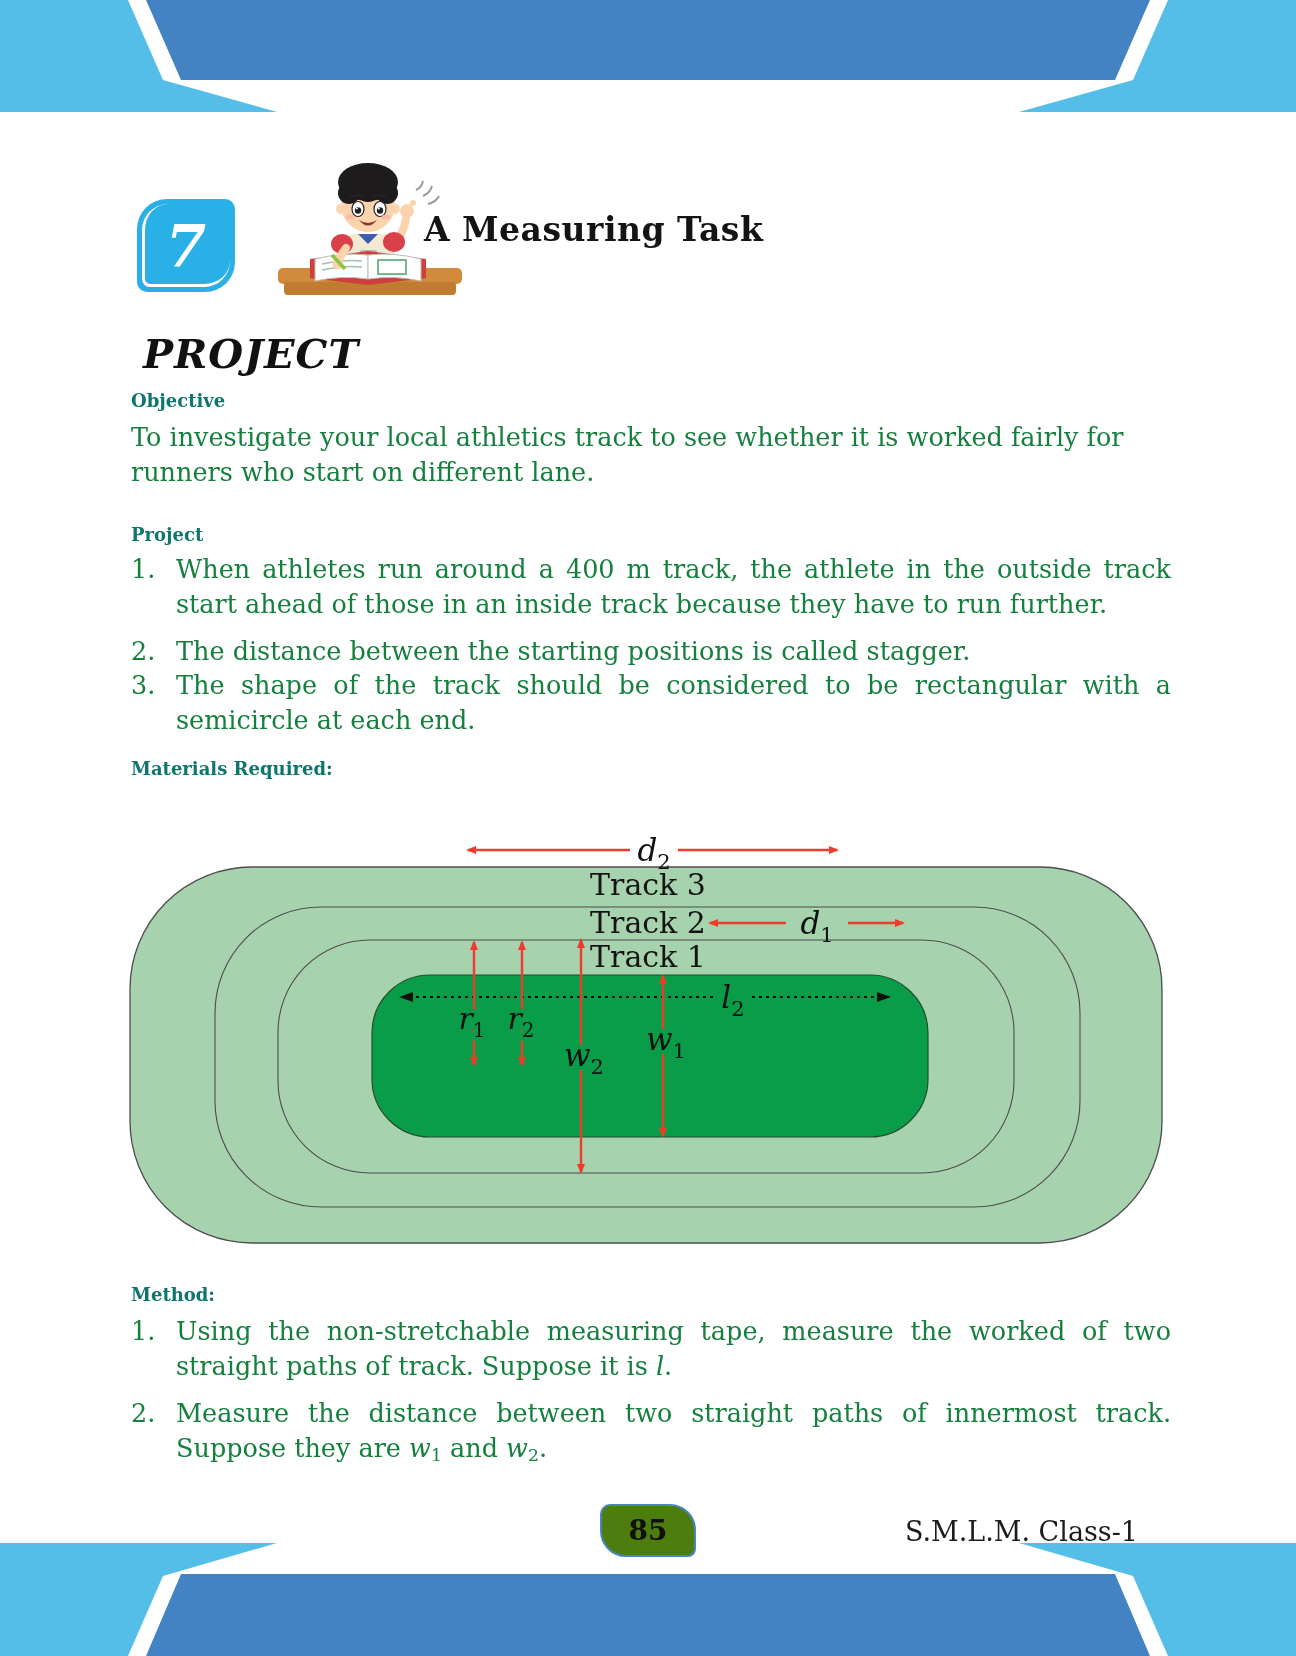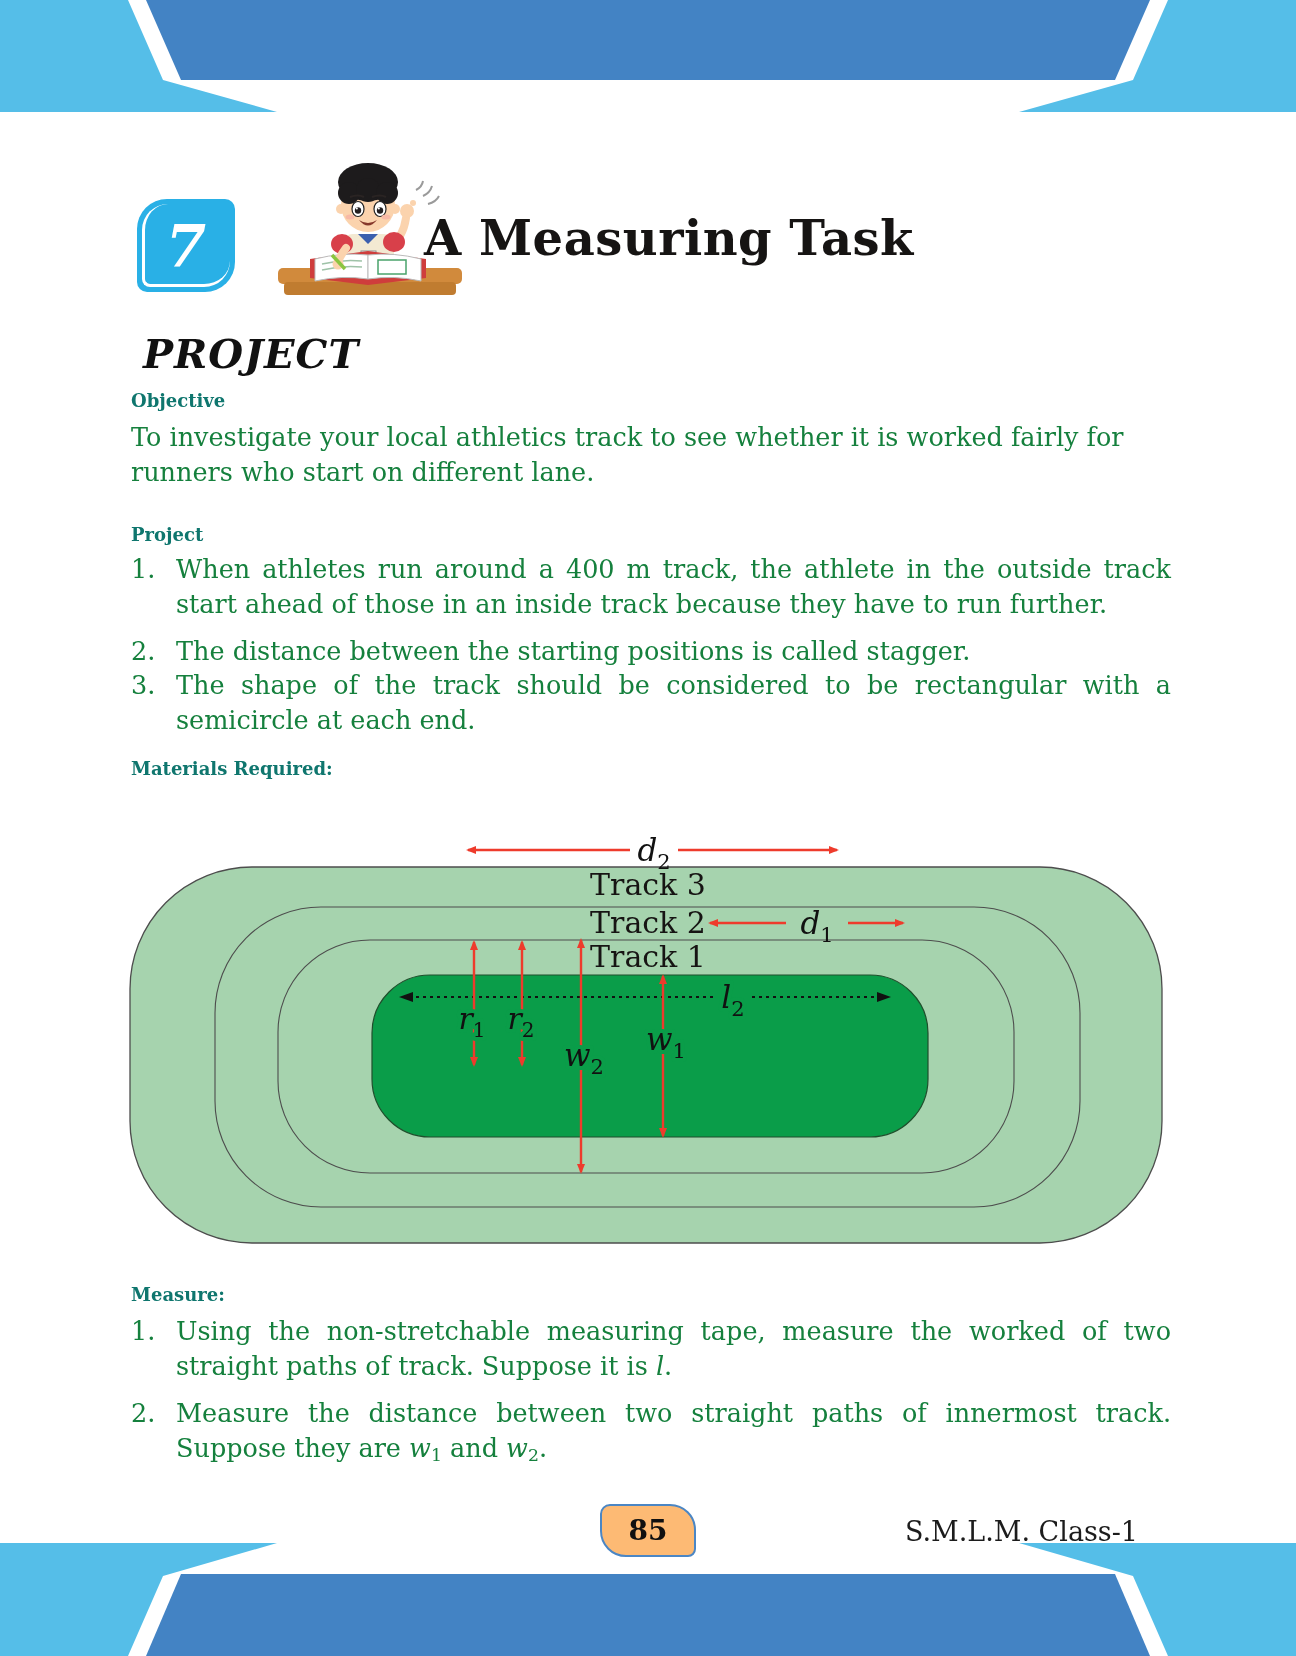--- a/index.html
+++ b/index.html
@@ -19,24 +19,24 @@
   .list-num{left:131px;width:40px;font-size:25.5px;line-height:35px;}
   .list-text{left:176px;width:995px;}
 
   
   .chapter-badge{left:137px;top:199px;width:98px;height:93px;background:#29b0e6;
      border-radius:30px 10px 30px 10px;display:flex;align-items:center;justify-content:center;}
   .chapter-badge::before{content:"";position:absolute;left:5px;top:5px;right:5px;bottom:5px;
      border-left:3px solid #fff;border-bottom:3px solid #fff;border-radius:26px 8px 26px 8px;}
   .chapter-num{font-size:58px;font-weight:bold;font-style:italic;color:#ffffff;}
 
-  .main-title{left:424px;top:210px;font-size:48px;font-weight:bold;color:#161413;letter-spacing:0.5px;}
-
-  
-  .page-badge{left:600px;top:1504px;width:92px;height:49px;background:#fdba74;
+  .main-title{left:424px;top:210px;font-size:33px;font-weight:bold;color:#161413;letter-spacing:0.5px;}
+
+  
+  .page-badge{left:600px;top:1504px;width:92px;height:49px;background:#4d7c0f;
      border:2px solid #4b86c4;border-radius:10px 26px 8px 26px;
      display:flex;align-items:center;justify-content:center;}
   .page-num{font-size:28px;font-weight:bold;color:#101010;}
   .book-label{right:158px;top:1516px;font-size:27px;color:#1c1c1c;}
 
   .var{font-style:italic;}
   .sub{font-size:68%;vertical-align:-0.25em;}
 </style>
 </head>
 <body>
@@ -178,21 +178,21 @@
       <tspan>r</tspan><tspan dy="8" font-size="20" font-style="normal">2</tspan>
     </text>
     <text x="466" y="236" text-anchor="middle" font-size="31" font-style="italic" fill="#111" style="paint-order:stroke;stroke:#0a9d49;stroke-width:8;stroke-linejoin:round">
       <tspan>w</tspan><tspan dy="8" font-size="21" font-style="normal">2</tspan>
     </text>
     <text x="548" y="220" text-anchor="middle" font-size="31" font-style="italic" fill="#111" style="paint-order:stroke;stroke:#0a9d49;stroke-width:8;stroke-linejoin:round">
       <tspan>w</tspan><tspan dy="8" font-size="21" font-style="normal">1</tspan>
     </text>
   </svg>
 
-  <div class="abs red-heading" style="left:131px;top:1284px">Measure:</div>
+  <div class="abs red-heading" style="left:131px;top:1284px">Method:</div>
 
   <div class="abs body-text list-num" style="top:1314px">1.</div>
   <div class="abs body-text list-text justify" style="top:1314px"><span>Using the non-stretchable measuring tape, measure the worked of two straight paths of track. Suppose it is </span><span class="var">l</span><span>.</span></div>
 
   <div class="abs body-text list-num" style="top:1396px">2.</div>
   <div class="abs body-text list-text justify" style="top:1396px"><span>Measure the distance between two straight paths of innermost track. Suppose they are </span><span class="var">w</span><span class="sub">1</span><span> and </span><span class="var">w</span><span class="sub">2</span><span>.</span></div>
 
   <div class="abs page-badge">
     <span class="page-num">85</span>
   </div>

